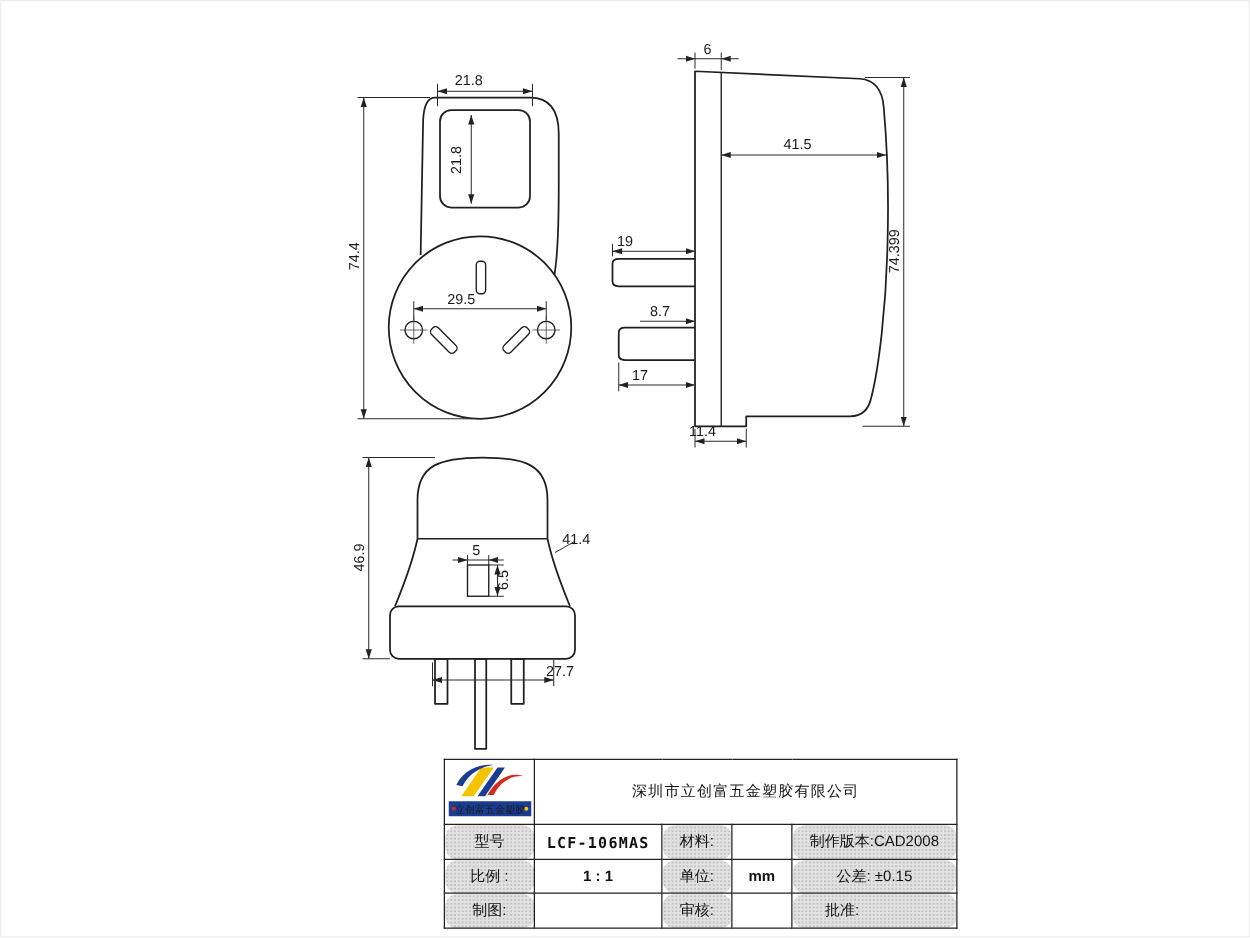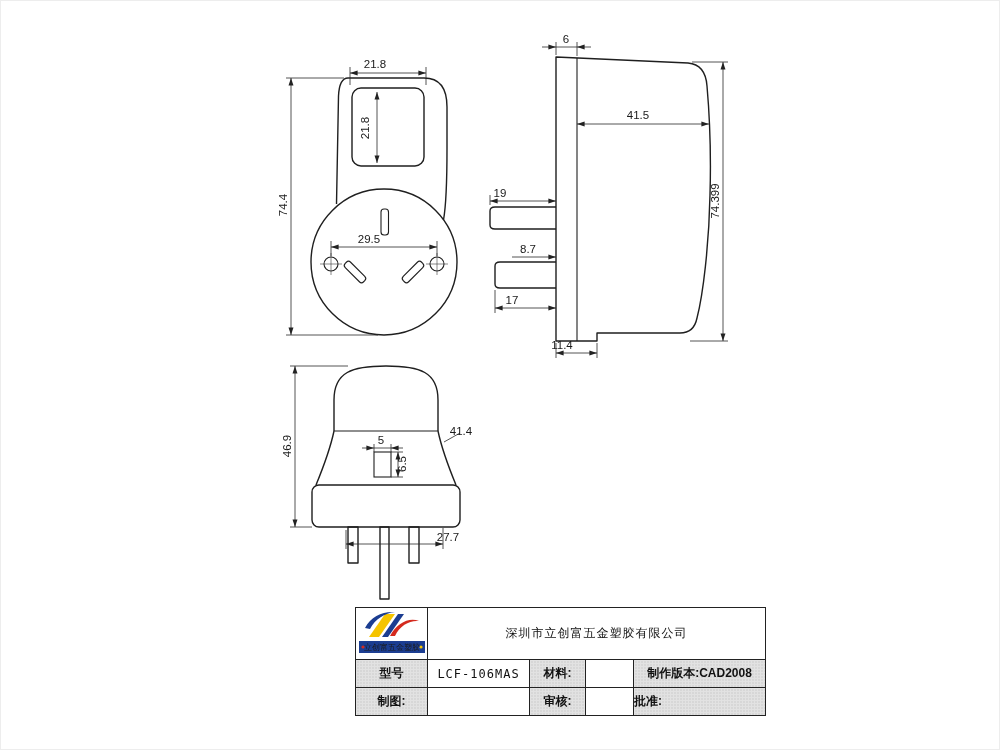--- a/index.html
+++ b/index.html
@@ -40,30 +40,31 @@
     color: #111;
     text-align: center;
     vertical-align: middle;
     overflow: hidden;
     white-space: nowrap;
   }
   .label-cell {
     background-color: #e2e2e2;
     background-image: radial-gradient(#b5b5b5 0.5px, rgba(0,0,0,0) 0.6px);
     background-size: 3px 3px;
-    font-weight: bold;
+    font-weight: normal;
+    border-radius: 11px;
   }
   .company {
     font-size: 22px;
     font-weight: normal;
     letter-spacing: 1px;
   }
   .model-val {
     font-family: "DejaVu Sans Mono", monospace;
-    font-weight: normal;
+    font-weight: bold;
     font-size: 13px;
     letter-spacing: 1px;
   }
   .bold { font-weight: bold; }
   .unit-val { font-size: 11px; font-weight: bold; }
 </style>
 </head>
 <body>
 
 <div class="sheet">
@@ -227,23 +228,30 @@
         </td>
         <td colspan="4" class="company">深圳市立创富五金塑胶有限公司</td>
       </tr>
       <tr style="height:28px;">
         <td class="label-cell">型号</td>
         <td class="model-val">LCF-106MAS</td>
         <td class="label-cell">材料:</td>
         <td></td>
         <td class="label-cell">制作版本:CAD2008</td>
       </tr>
+      <tr style="height:27px;">
+        <td class="label-cell">比例 :</td>
+        <td class="bold">1 : 1</td>
+        <td class="label-cell">单位:</td>
+        <td class="unit-val">mm</td>
+        <td class="label-cell">公差: ±0.15</td>
+      </tr>
       <tr style="height:28px;">
         <td class="label-cell">制图:</td>
         <td></td>
         <td class="label-cell">审核:</td>
         <td></td>
-        <td class="label-cell" style="text-align:left; padding-left:0;">批准:</td>
+        <td class="label-cell" style="text-align:left; padding-left:26px;">批准:</td>
       </tr>
     </tbody>
   </table>
 
 </div>
 
 </body></html>

